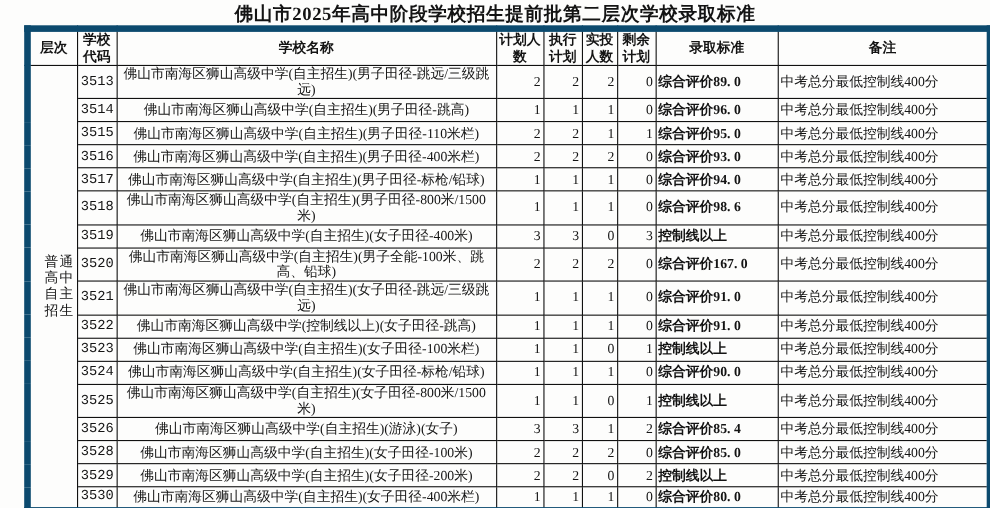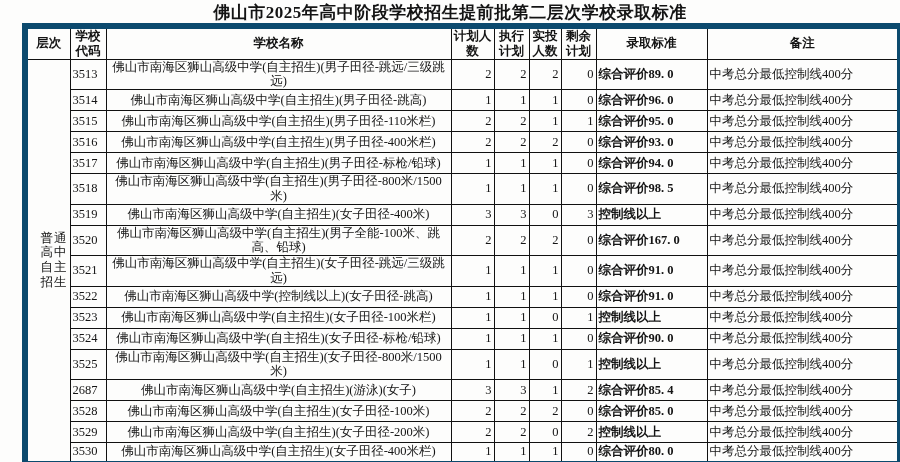--- a/index.html
+++ b/index.html
@@ -49,21 +49,21 @@
     font-size: 12.5px;
     padding: 0 1px;
   }
   tbody tr { height: 21px; }
   td.c-level {
     text-align: right;
     font-size: 12.5px;
     letter-spacing: 1px;
     padding: 0 4px;
   }
-  td.c-code { text-align: left; }
+  td.c-code { text-align: right; font-family: Liberation Mono, monospace; }
   td.c-name { text-align: center; padding-left: 3px; }
   td.c-num { text-align: right; padding-right: 2px; }
   td.c-std { text-align: left; padding-left: 3px; white-space: nowrap; font-weight: bold; }
   td.c-remark { text-align: left; padding-left: 4px; white-space: nowrap; border-radius: 11px; }
 </style>
 </head>
 <body>
 
 <div class="page">
   <div class="title">佛山市2025年高中阶段学校招生提前批第二层次学校录取标准</div>
@@ -144,21 +144,21 @@
           <td class="c-std">综合评价94. 0</td>
           <td class="c-remark">中考总分最低控制线400分</td>
         </tr>
         <tr>
           <td class="c-code">3518</td>
           <td class="c-name">佛山市南海区狮山高级中学(自主招生)(男子田径-800米/1500米)</td>
           <td class="c-num">1</td>
           <td class="c-num">1</td>
           <td class="c-num">1</td>
           <td class="c-num">0</td>
-          <td class="c-std">综合评价98. 5</td>
+          <td class="c-std">综合评价98. 6</td>
           <td class="c-remark">中考总分最低控制线400分</td>
         </tr>
         <tr>
           <td class="c-code">3519</td>
           <td class="c-name">佛山市南海区狮山高级中学(自主招生)(女子田径-400米)</td>
           <td class="c-num">3</td>
           <td class="c-num">3</td>
           <td class="c-num">0</td>
           <td class="c-num">3</td>
           <td class="c-std">控制线以上</td>
@@ -218,21 +218,21 @@
           <td class="c-code">3525</td>
           <td class="c-name">佛山市南海区狮山高级中学(自主招生)(女子田径-800米/1500米)</td>
           <td class="c-num">1</td>
           <td class="c-num">1</td>
           <td class="c-num">0</td>
           <td class="c-num">1</td>
           <td class="c-std">控制线以上</td>
           <td class="c-remark">中考总分最低控制线400分</td>
         </tr>
         <tr>
-          <td class="c-code">2687</td>
+          <td class="c-code">3526</td>
           <td class="c-name">佛山市南海区狮山高级中学(自主招生)(游泳)(女子)</td>
           <td class="c-num">3</td>
           <td class="c-num">3</td>
           <td class="c-num">1</td>
           <td class="c-num">2</td>
           <td class="c-std">综合评价85. 4</td>
           <td class="c-remark">中考总分最低控制线400分</td>
         </tr>
         <tr>
           <td class="c-code">3528</td>

